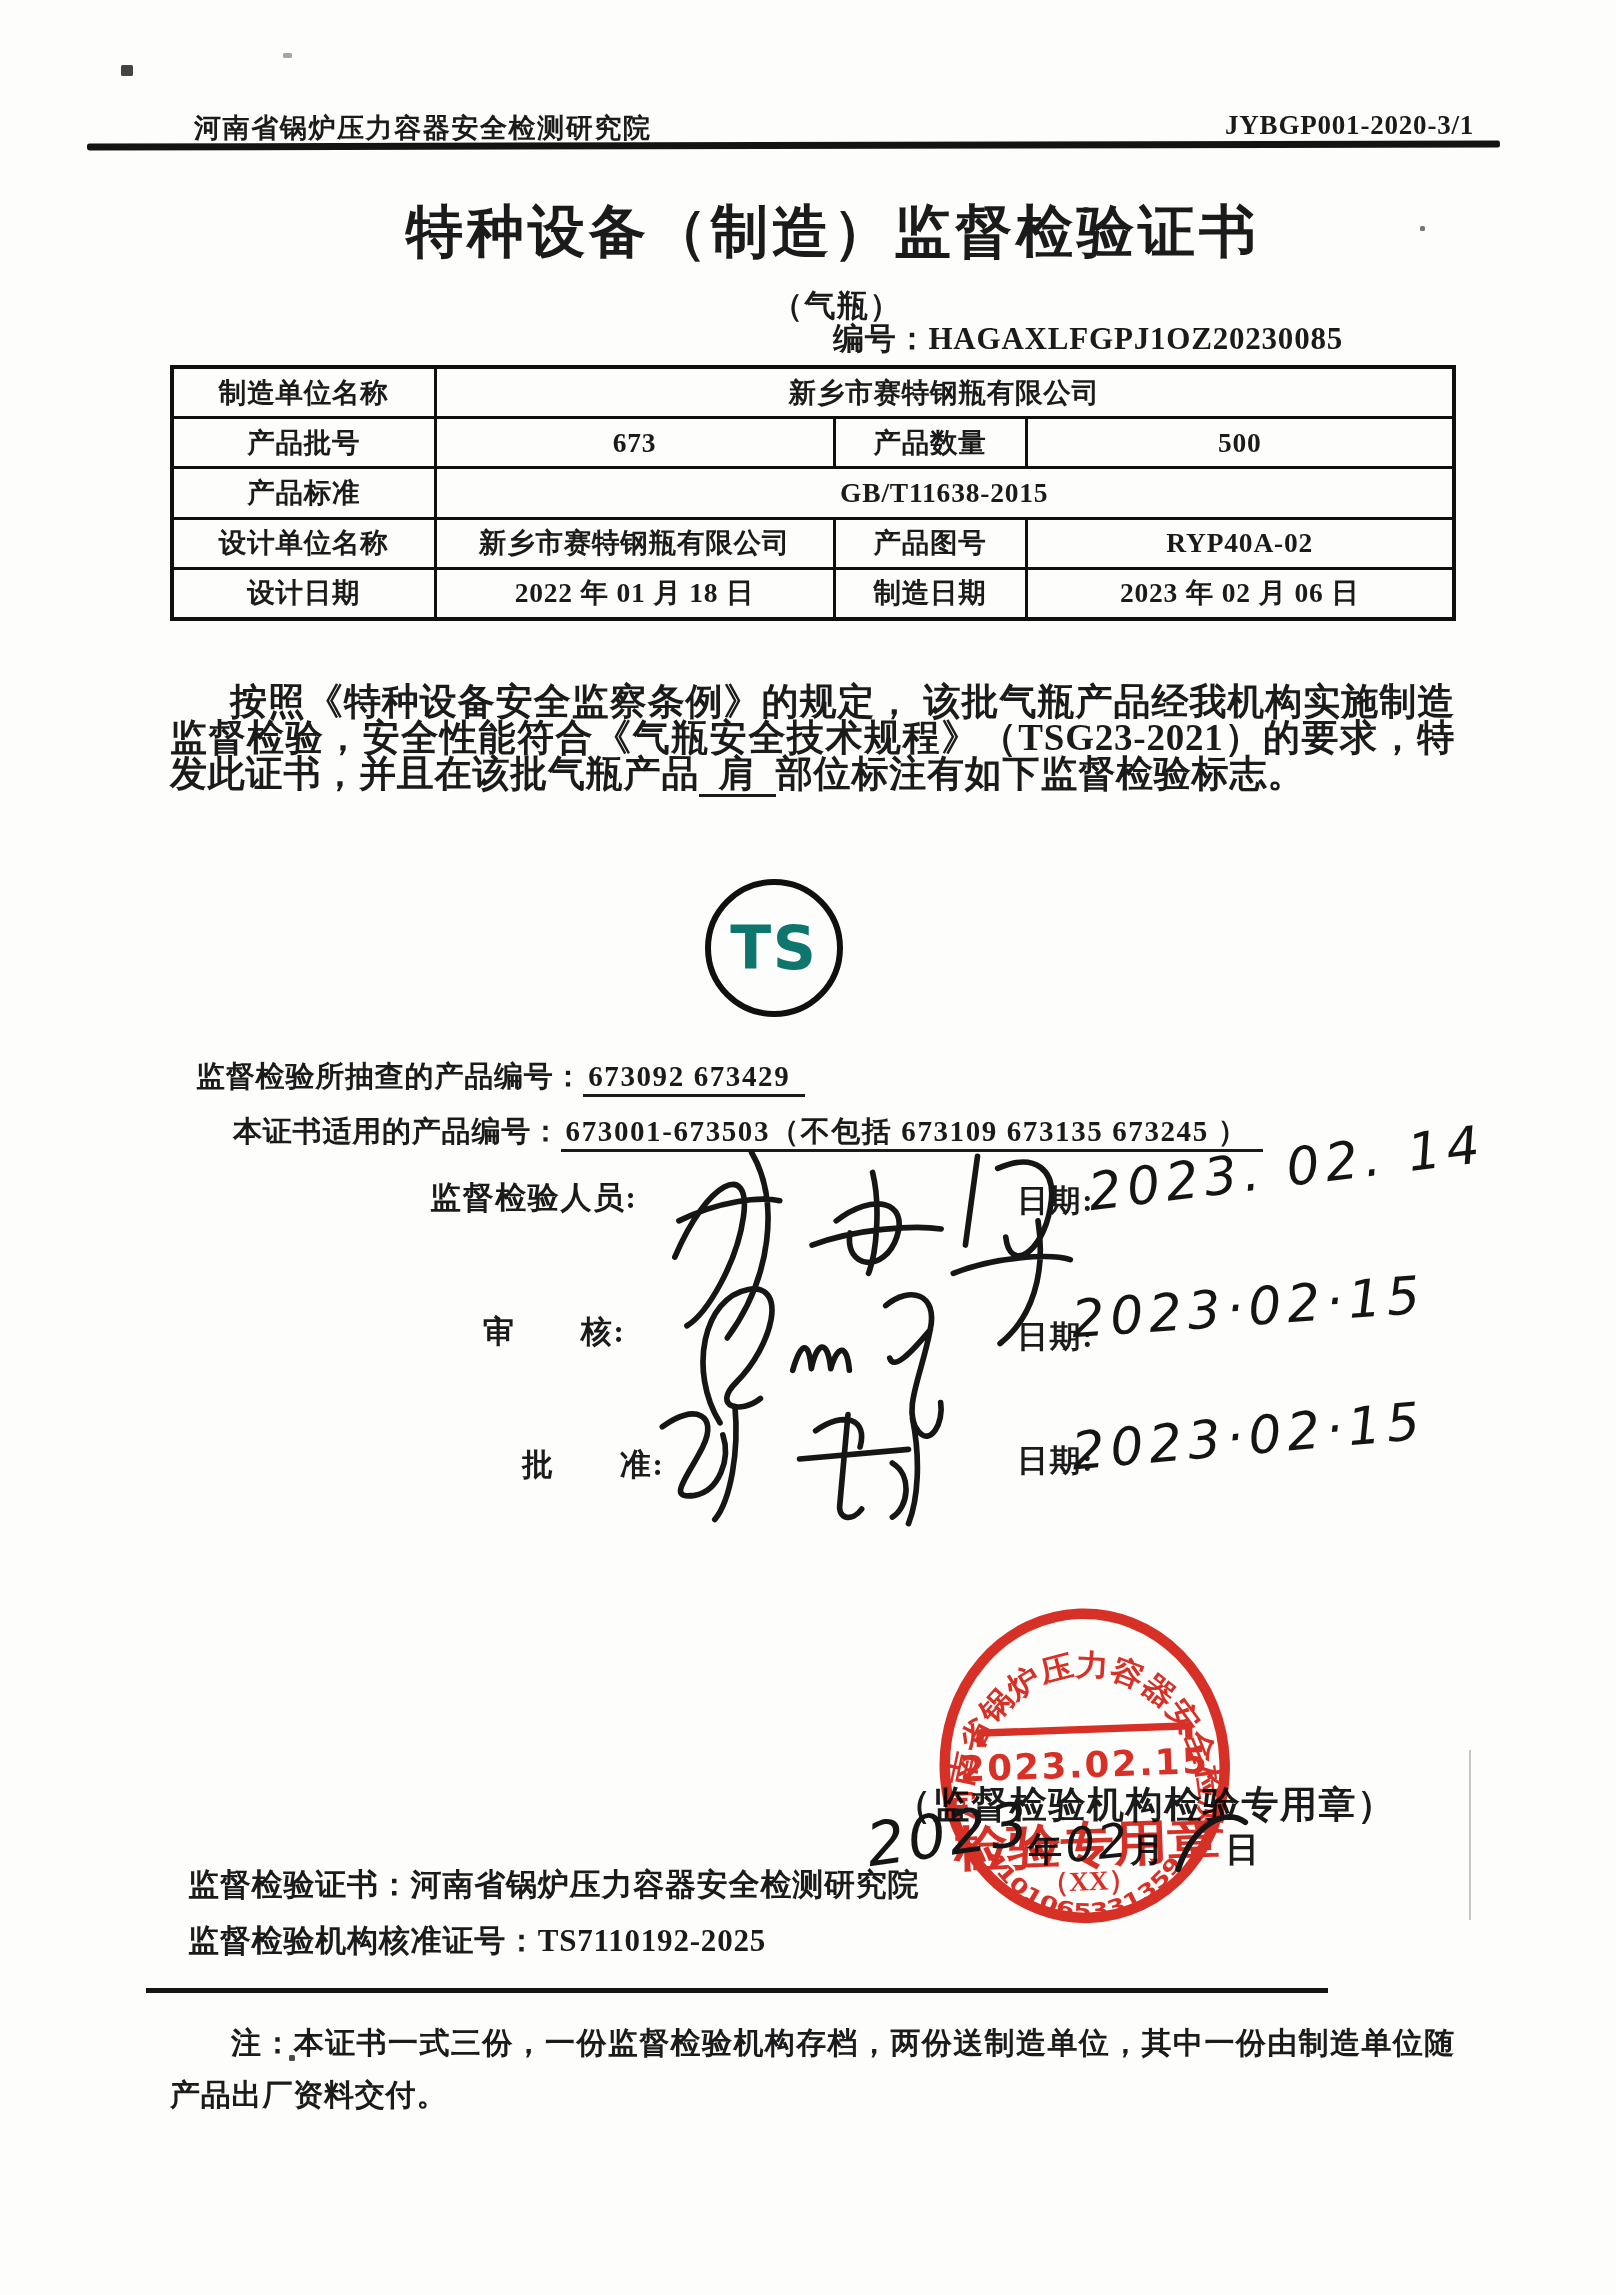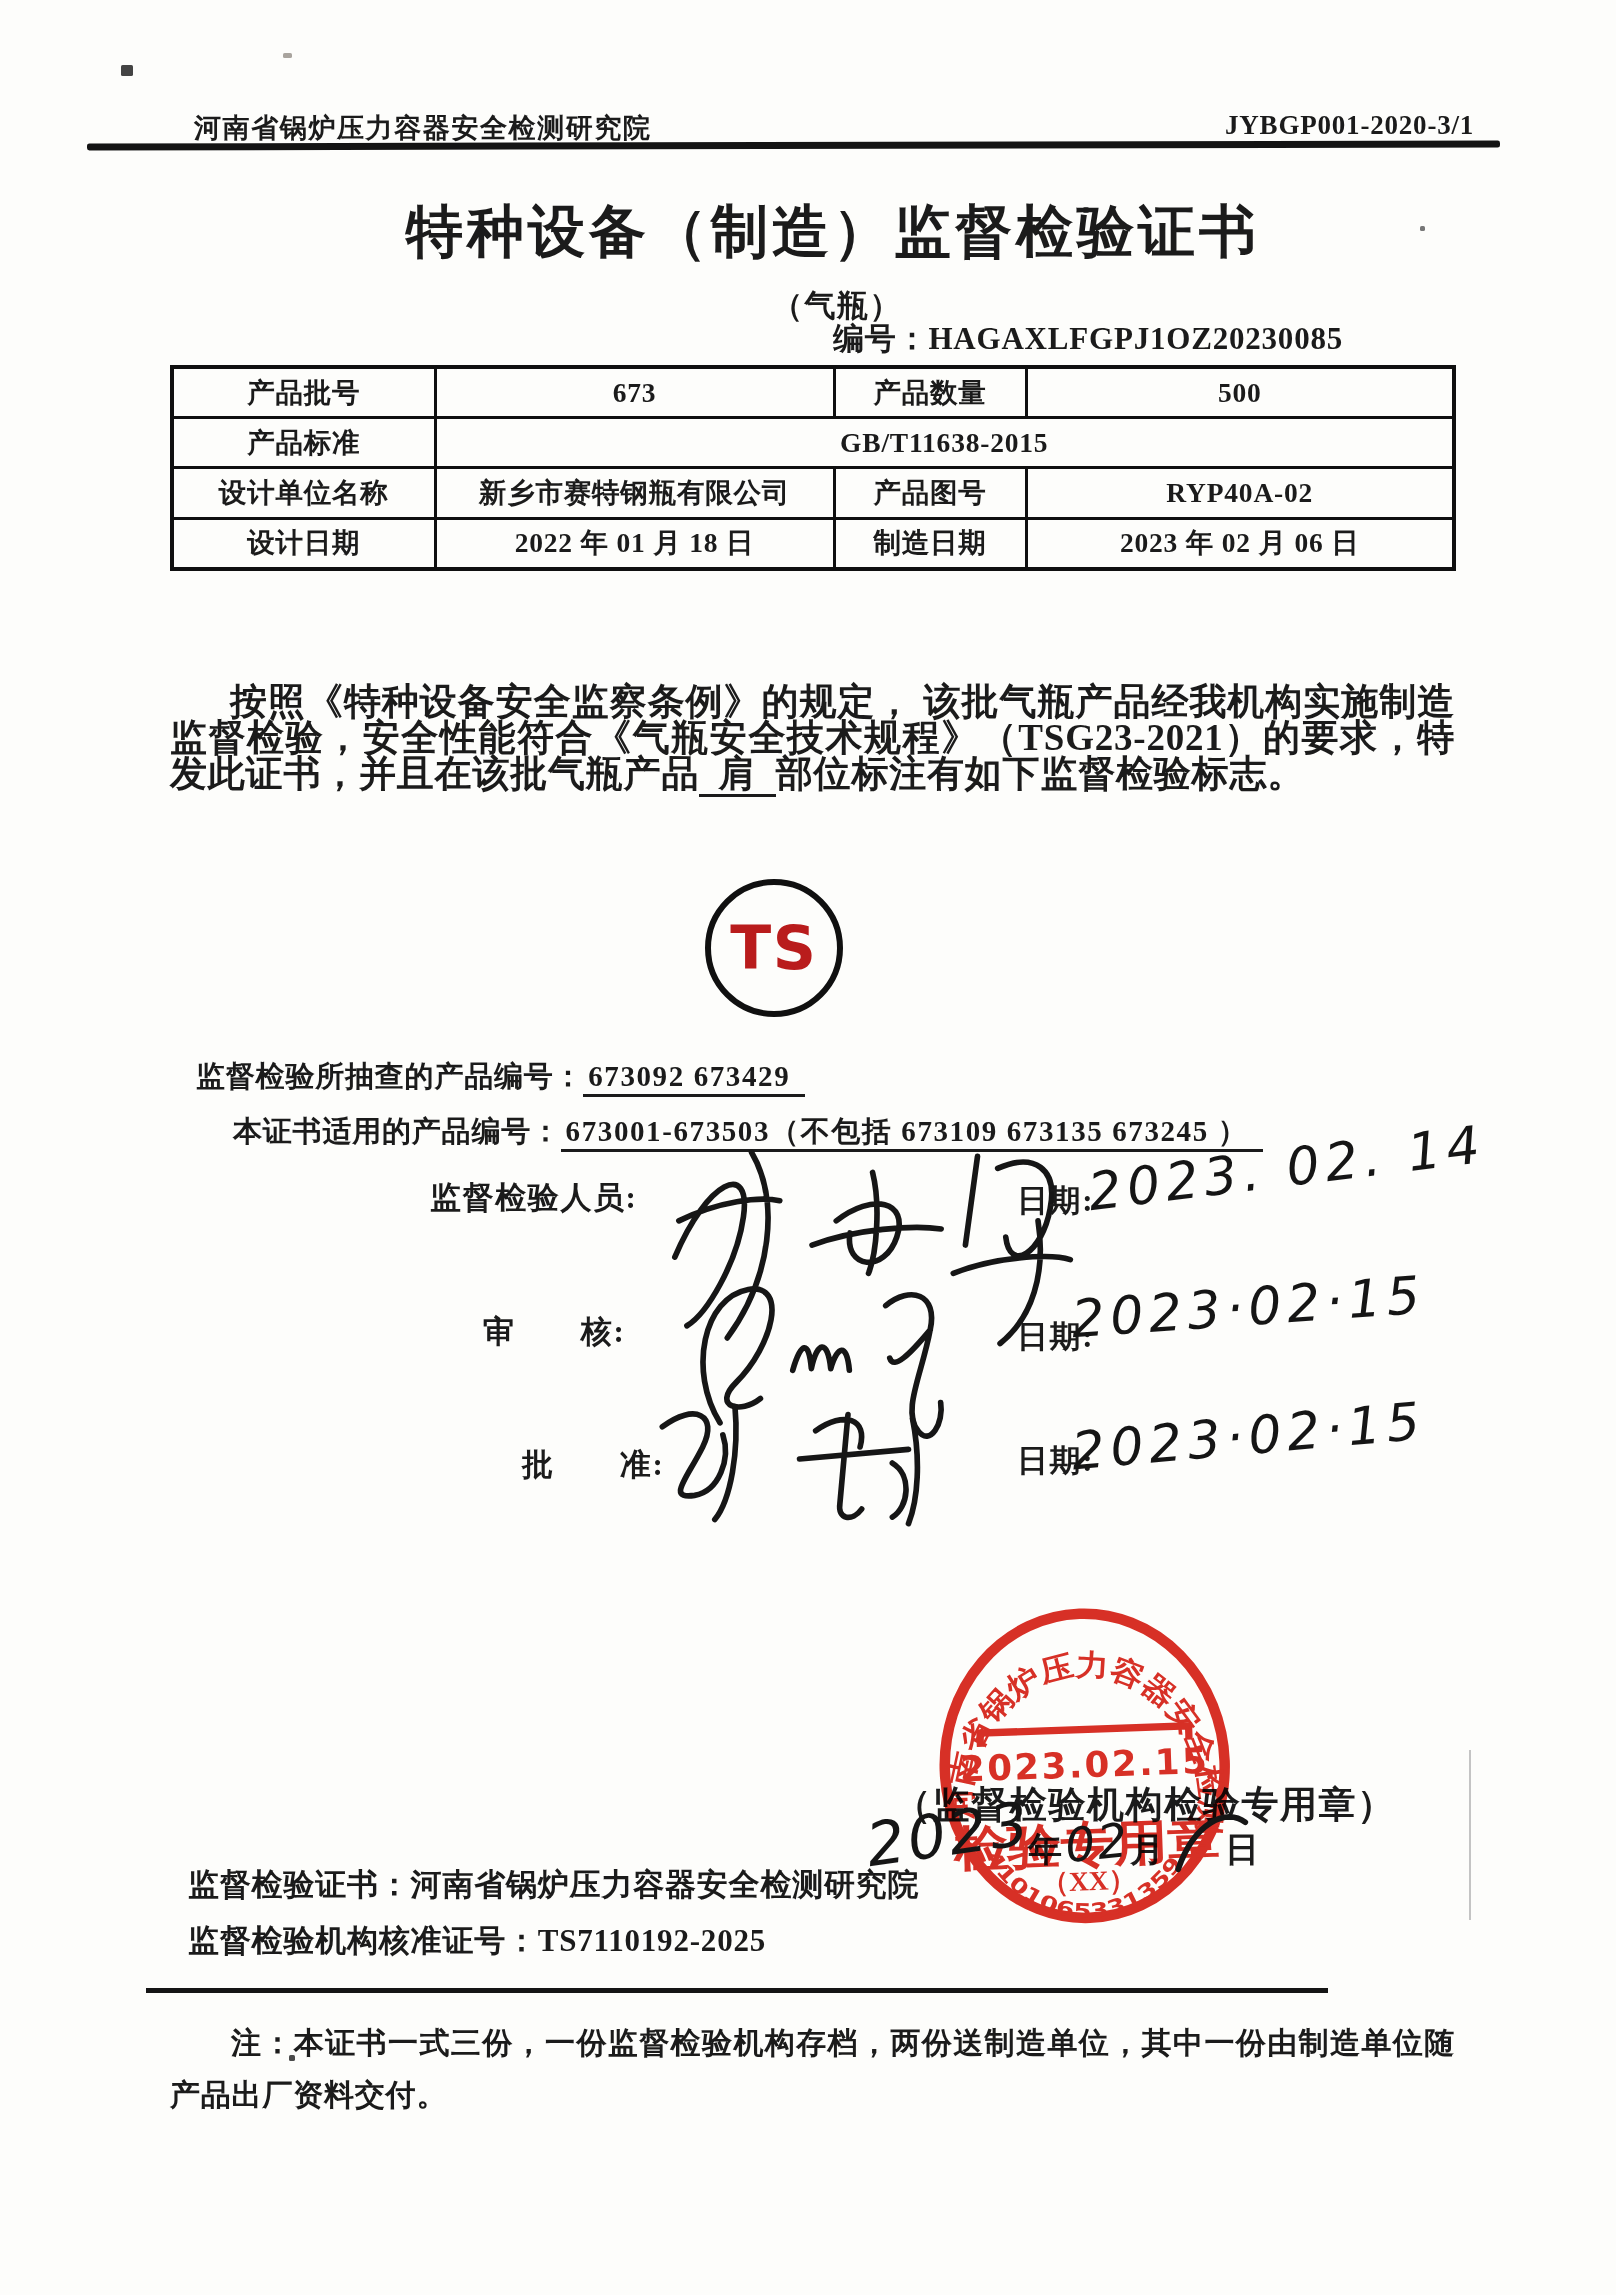--- a/index.html
+++ b/index.html
@@ -26,21 +26,21 @@
   table,td{border:3.2px solid #101010;}
   table{border-width:4.8px;}
   td{height:44px;text-align:center;vertical-align:middle;font-size:27.5px;font-weight:700;letter-spacing:0.8px;padding:1.6px 3.2px;overflow:hidden;white-space:nowrap;}
   td.val{font-weight:600;}
   
   .statement{left:170px;top:684px;width:1285px;font-size:37px;font-weight:600;line-height:36px;text-align:justify;text-indent:60px;letter-spacing:0.8px;}
   .pos-underline{border-bottom:3.2px solid #1b1b1b;padding:0 19.4px;font-weight:700;}
   
   .ts-circle{left:705px;top:879px;width:126px;height:126px;border:6.5px solid #101010;border-radius:50%;
     display:flex;align-items:center;justify-content:center;
-    font-family:"DejaVu Sans","Liberation Sans",sans-serif;font-size:60px;font-weight:600;letter-spacing:1.6px;color:#b91c1c;}
+    font-family:"DejaVu Sans","Liberation Sans",sans-serif;font-size:60px;font-weight:600;letter-spacing:1.6px;color:#0f766e;}
   
   .num-line1{left:196px;top:1057px;font-size:29px;font-weight:700;letter-spacing:0.8px;}
   .num-line2{left:233px;top:1112px;font-size:29px;font-weight:700;letter-spacing:0.8px;}
   .num-val{font-weight:600;border-bottom:3.2px solid #1b1b1b;padding:0 14.5px 1.6px 4.8px;letter-spacing:1.6px;}
   
   .sig-label{font-size:31px;font-weight:700;letter-spacing:1.6px;}
   .hand{font-family:"DejaVu Sans","Liberation Sans",sans-serif;font-style:italic;color:#151515;}
   .hand-date{font-size:52px;letter-spacing:5.7px;white-space:nowrap;}
   .sig-svg path{stroke:#161616;stroke-width:7;fill:none;stroke-linecap:round;stroke-linejoin:round;}
   
@@ -78,20 +78,24 @@
 
 <div class="abs info-table">
   <table>
     <colgroup>
         <col style="width:263px">
         <col style="width:399px">
         <col style="width:192px">
         <col style="width:428px">
       </colgroup>
     <tbody>
+        <tr>
+      <td>制造单位名称</td>
+      <td class="val" colspan="3">新乡市赛特钢瓶有限公司</td>
+    </tr>
     <tr>
       <td>产品批号</td>
       <td class="val">673</td>
       <td>产品数量</td>
       <td class="val">500</td>
     </tr>
     <tr>
       <td>产品标准</td>
       <td class="val" colspan="3">GB/T11638-2015</td>
     </tr>

